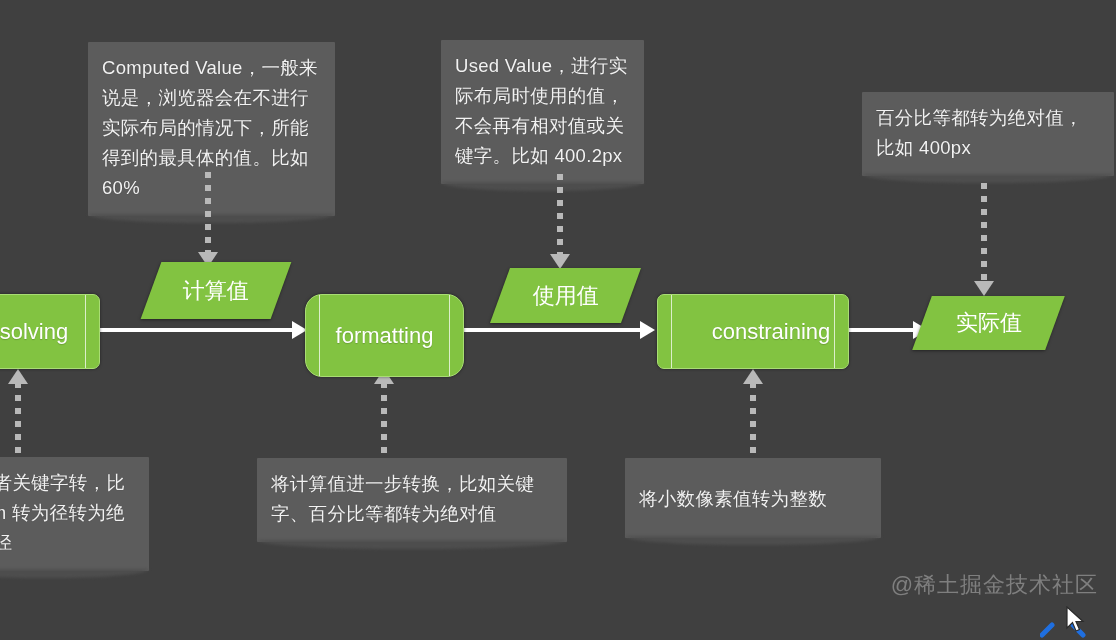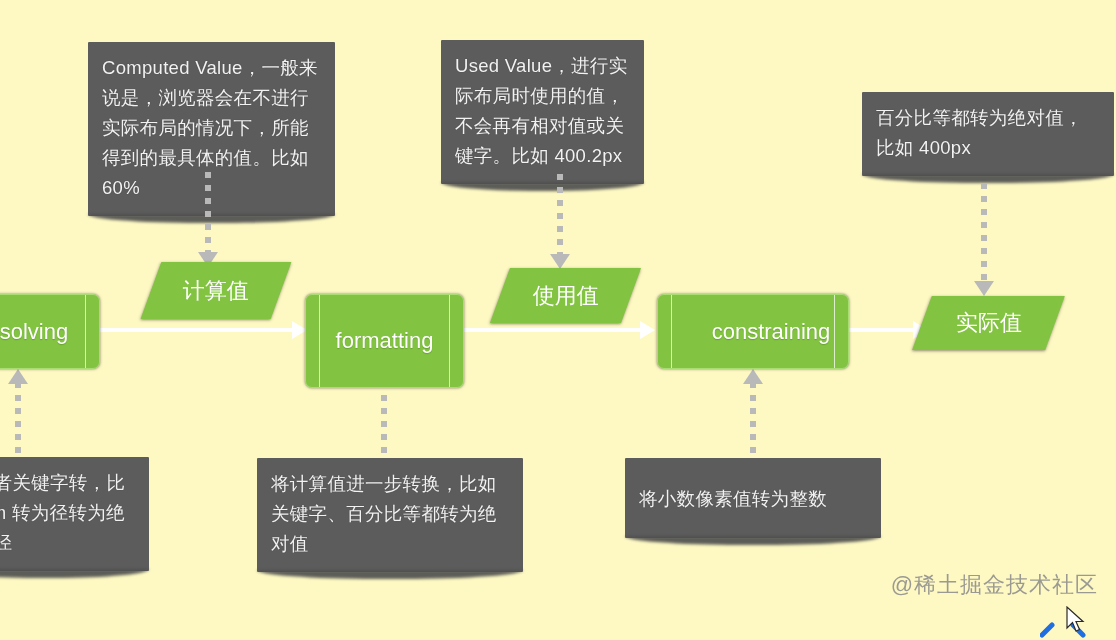--- a/index.html
+++ b/index.html
@@ -14,21 +14,21 @@
 
   body {
     font-family: "Liberation Sans", "DejaVu Sans", sans-serif;
     position: relative;
   }
 
   #stage {
     position: relative;
     width: 1116px;
     height: 640px;
-    background: #fef9c3;
+    background: #404040;
     overflow: hidden;
   }
 
   
   .note {
     position: absolute;
     background: #5c5c5c;
     color: #f2f2f2;
     font-size: 18.5px;
     line-height: 30px;
@@ -48,21 +48,21 @@
     background: #4f4f4f;
     border-radius: 0 0 45% 45% / 0 0 100% 100%;
     filter: blur(1.5px);
     opacity: .92;
   }
 
   .note-computed { left: 88px;  top: 42px;  width: 247px; }
   .note-used     { left: 441px; top: 40px;  width: 203px; }
   .note-actual   { left: 862px; top: 92px;  width: 252px; }
   .note-res      { left: -58px; top: 457px; width: 207px; }
-  .note-fmt      { left: 257px; top: 458px; width: 266px; }
+  .note-fmt      { left: 257px; top: 458px; width: 310px; }
   .note-con      { left: 625px; top: 458px; width: 256px; padding-top: 26px; padding-bottom: 24px; }
 
   
   .proc {
     position: absolute;
     background: #82c341;
     border: 1px solid #a9dd74;
     border-radius: 7px;
     color: #ffffff;
     font-size: 22px;
@@ -77,21 +77,21 @@
     content: "";
     position: absolute;
     top: 0; bottom: 0;
     width: 1px;
     background: rgba(255,255,255,.72);
   }
   .proc::before { left: 13px; }
   .proc::after  { right: 13px; }
 
   .proc-solving      { left: -32px; top: 294px; width: 132px; height: 75px; }
-  .proc-formatting   { left: 305px; top: 294px; width: 159px; height: 94px; }
+  .proc-formatting   { left: 305px; top: 294px; width: 159px; height: 83px; border-radius: 17px; }
   .proc-constraining { left: 657px; top: 294px; width: 192px; height: 75px; padding-left: 36px; }
 
   
   .data {
     position: absolute;
     background: #82c341;
     color: #ffffff;
     font-size: 22px;
     display: flex;
     align-items: center;

